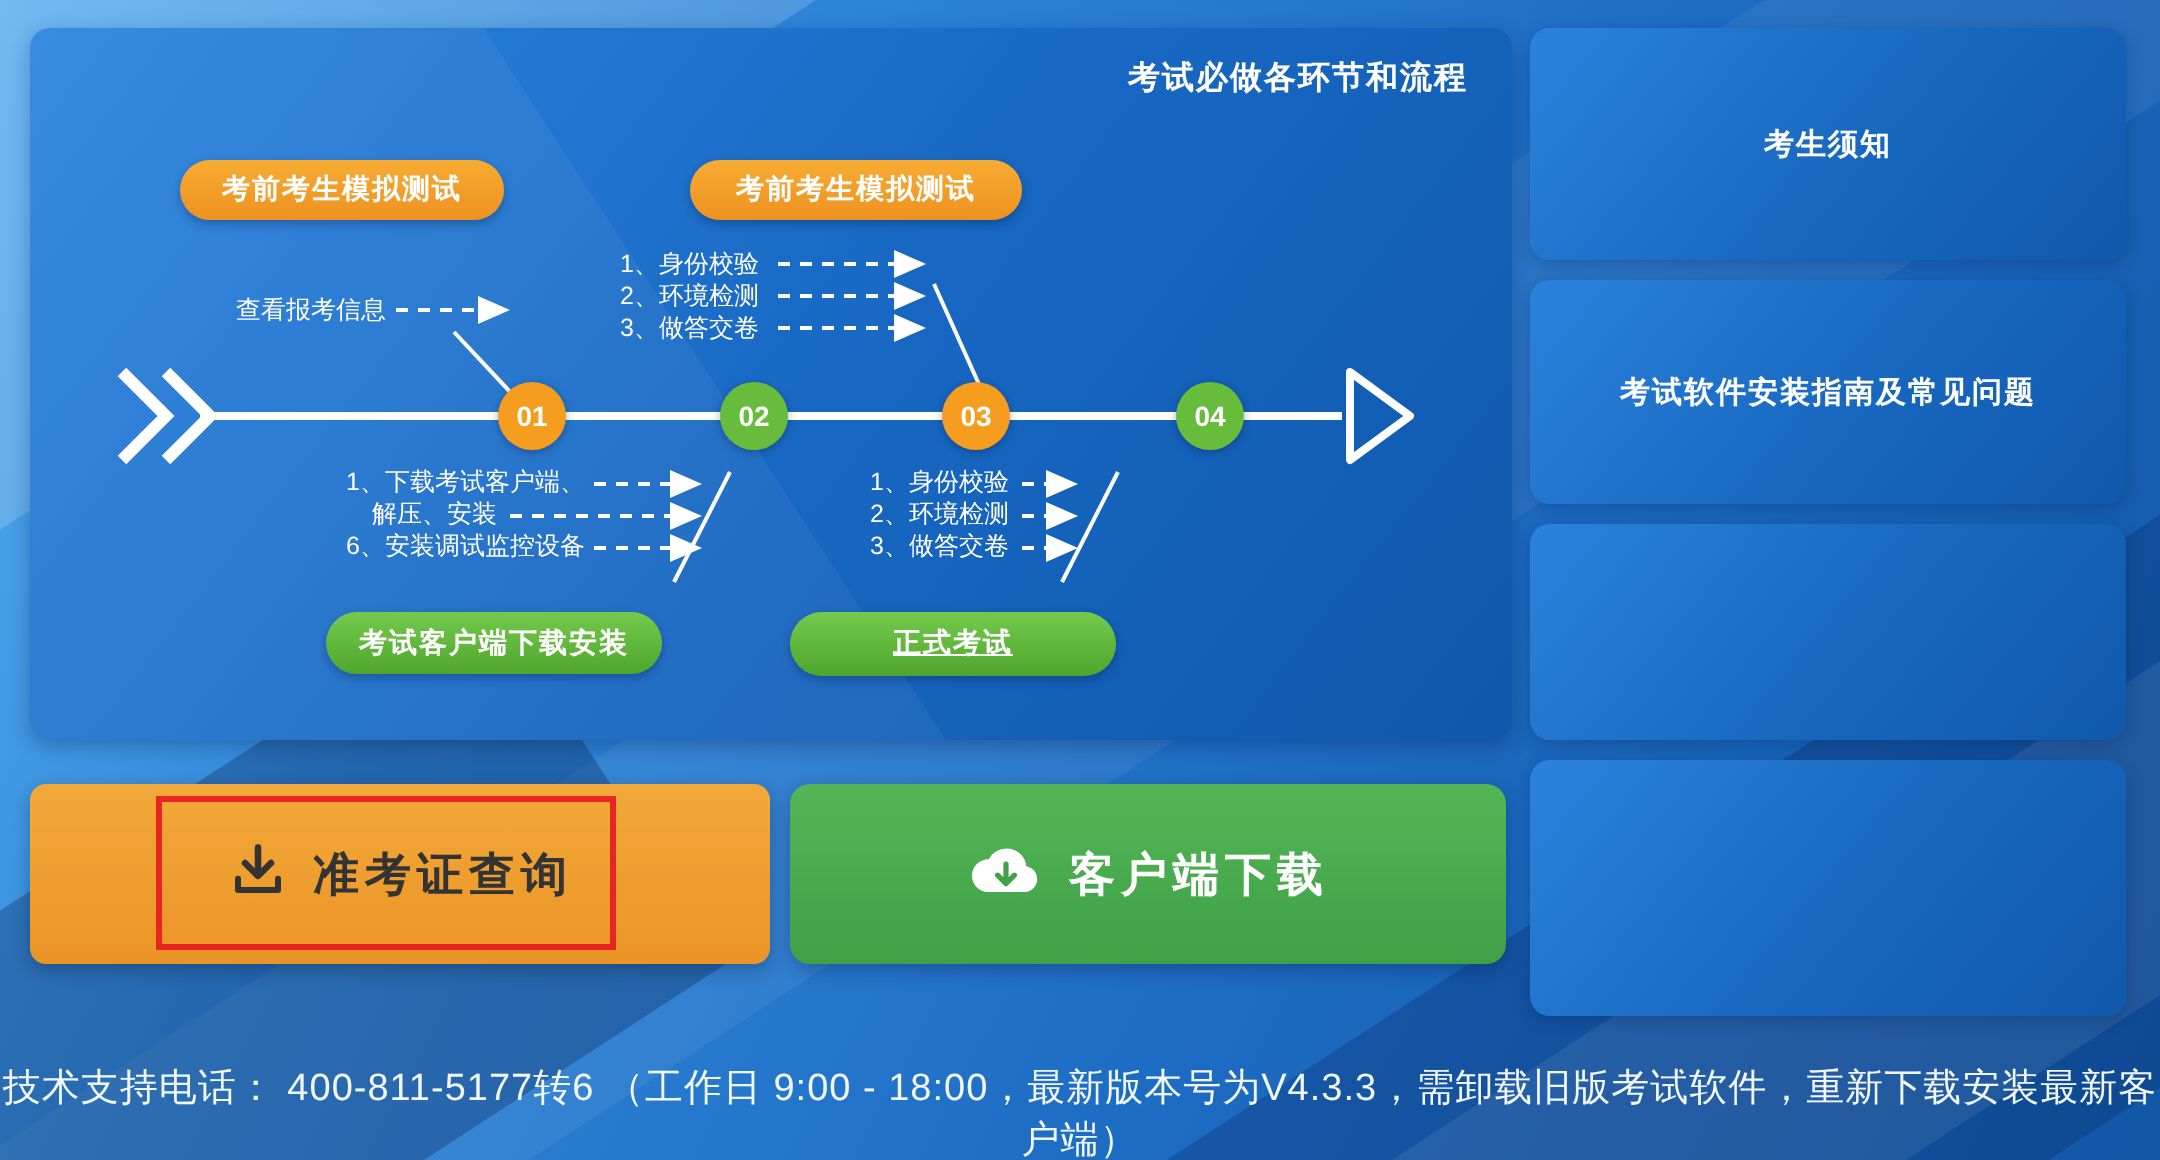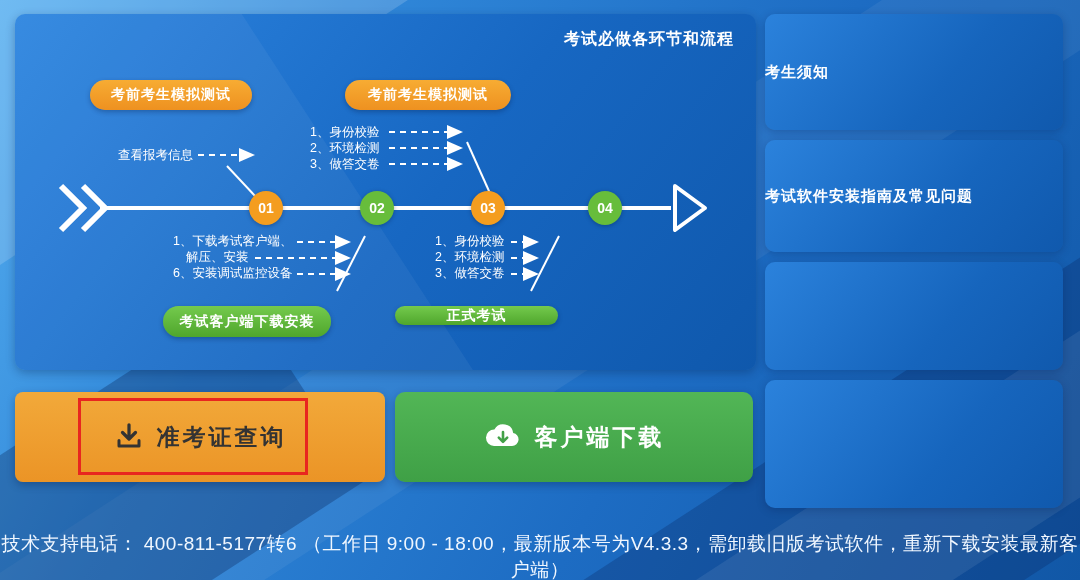--- a/index.html
+++ b/index.html
@@ -29,49 +29,49 @@
   .connectors .dash { stroke:#fff; stroke-width:2; stroke-dasharray:6 5; }
 
   .badge { position:absolute; display:flex; align-items:center; justify-content:center;
     color:#fff; font-weight:bold; font-size:14px; border-radius:16px;
     box-shadow:0 2px 5px rgba(0,20,60,.3); letter-spacing:1px; }
   .badge.orange { background:linear-gradient(180deg,#f7ac33,#ee9120); }
   .badge.green  { background:linear-gradient(180deg,#74ca4d,#4fa62c); }
   .b1 { left:75px;  top:66px;  width:162px; height:30px; }
   .b2 { left:330px; top:66px;  width:166px; height:30px; }
   .g1 { left:148px; top:292px; width:168px; height:31px; }
-  .g2 { left:380px; top:292px; width:163px; height:19px; }
+  .g2 { left:380px; top:292px; width:163px; height:32px;text-decoration:underline; }
 
   .flow-label { position:absolute; color:#fff; font-size:12.5px; }
   .view-info { left:103px; top:133px; }
   .flow-list { position:absolute; color:#fff; font-size:12.5px; line-height:16px; }
   .mock-list    { left:295px; top:110px; }
   .install-list { left:158px; top:219px; }
   .exam-list    { left:420px; top:219px; }
   .flow-list .row.indent { padding-left:13px; }
 
   .step-circle { position:absolute; top:177px; width:34px; height:34px; border-radius:50%;
     display:flex; align-items:center; justify-content:center;
     color:#fff; font-weight:bold; font-size:14px; box-shadow:0 1px 4px rgba(0,20,60,.35); }
   .step-circle.orange { background:#f49d1f; }
   .step-circle.green  { background:#67bd3b; }
   .c1 { left:234px; } .c2 { left:345px; } .c3 { left:456px; } .c4 { left:573px; }
 
   .cta { position:absolute; top:392px; height:90px; border:none; border-radius:8px;
     display:flex; align-items:center; justify-content:center; gap:13px; cursor:pointer;
     font-family:inherit; box-shadow:0 3px 9px rgba(0,20,60,.3); }
-  .orange-btn { left:15px;  width:370px; background:linear-gradient(180deg,#f2a93a,#eb9426); color:#333; }
+  .orange-btn { left:15px;  width:370px; background:linear-gradient(180deg,#f2a93a,#eb9426); color:#333;font-family:Liberation Serif, serif; }
   .green-btn  { left:395px; width:358px; background:linear-gradient(180deg,#52b656,#3fa046); color:#fff;border-radius:10px; }
   .cta-label { font-size:23px; font-weight:bold; letter-spacing:3px; }
   .red-box { position:absolute; left:63px; top:6px; width:230px; height:77px;
     border:3px solid #e8261f; box-sizing:border-box; pointer-events:none; }
 
   .side-panel { position:absolute; left:765px; width:298px; border-radius:10px;
     background:linear-gradient(130deg,#2b82dc 0%,#1665bd 60%,#1059ad 100%);
-    display:flex; align-items:center; text-align:center;
+    display:flex; align-items:center; justify-content:center; text-align:center;
     color:#fff; font-size:15px; font-weight:bold; letter-spacing:1px; cursor:pointer;
     box-shadow:0 2px 8px rgba(0,25,70,.25); }
   .p1 { top:14px;  height:116px; }
   .p2 { top:140px; height:112px; }
   .p3 { top:262px; height:108px; }
   .p4 { top:380px; height:128px; }
 
   .support { position:absolute; left:0; right:0; top:531px; text-align:center;
     color:#f0f7ff; font-size:19px; letter-spacing:.5px; }
 </style>

